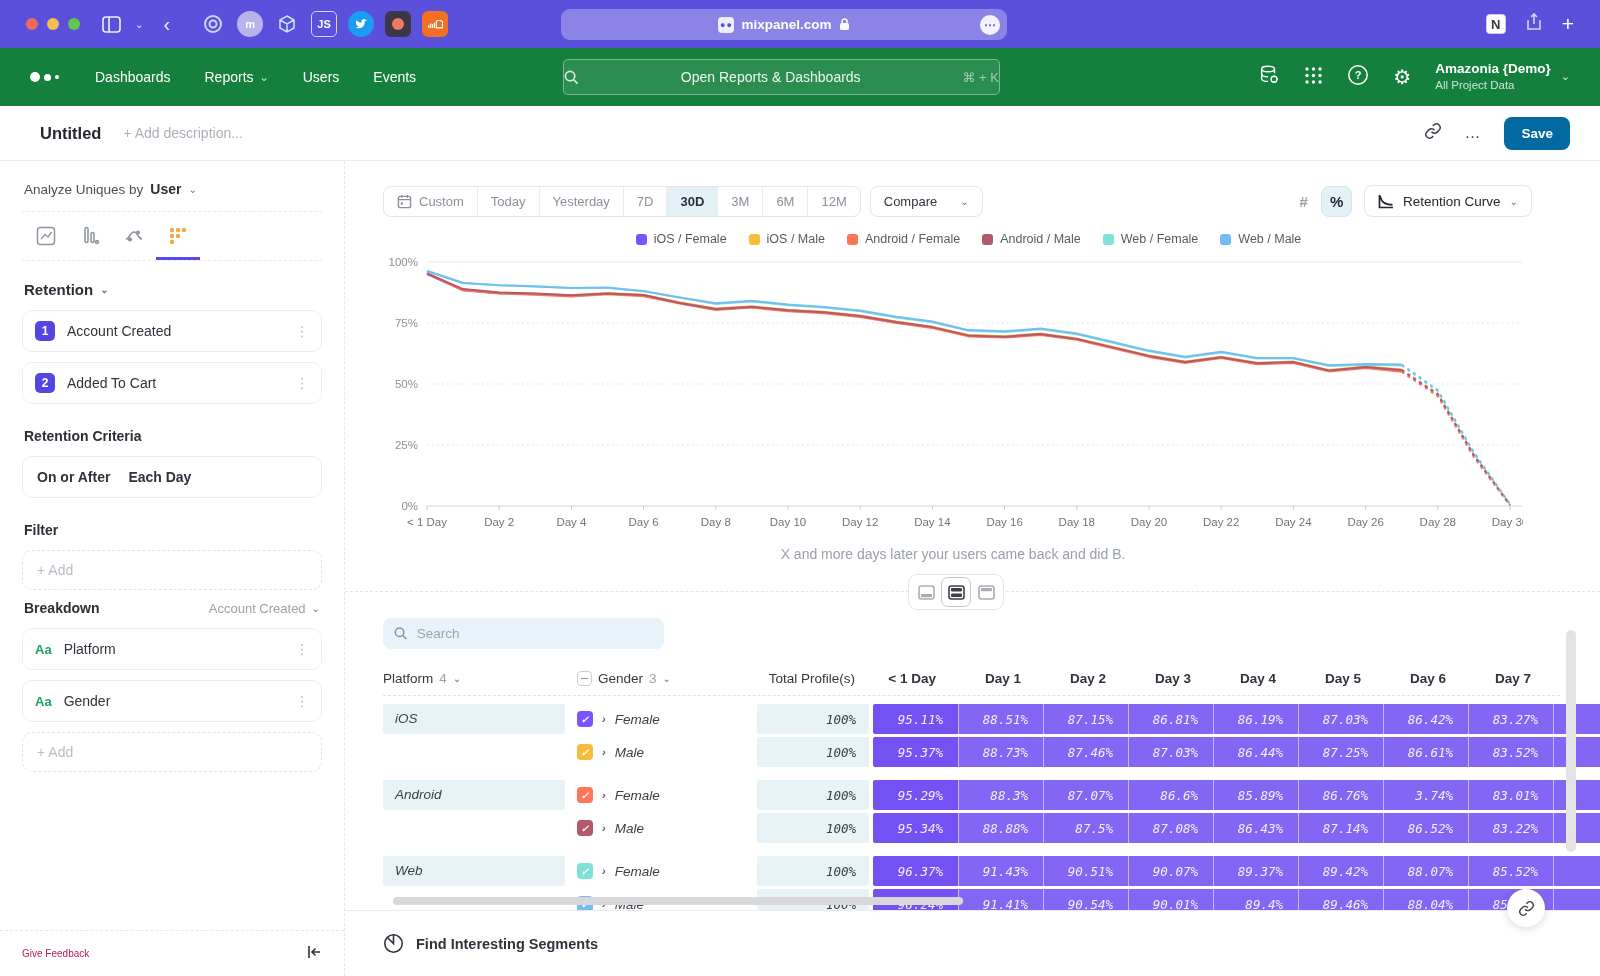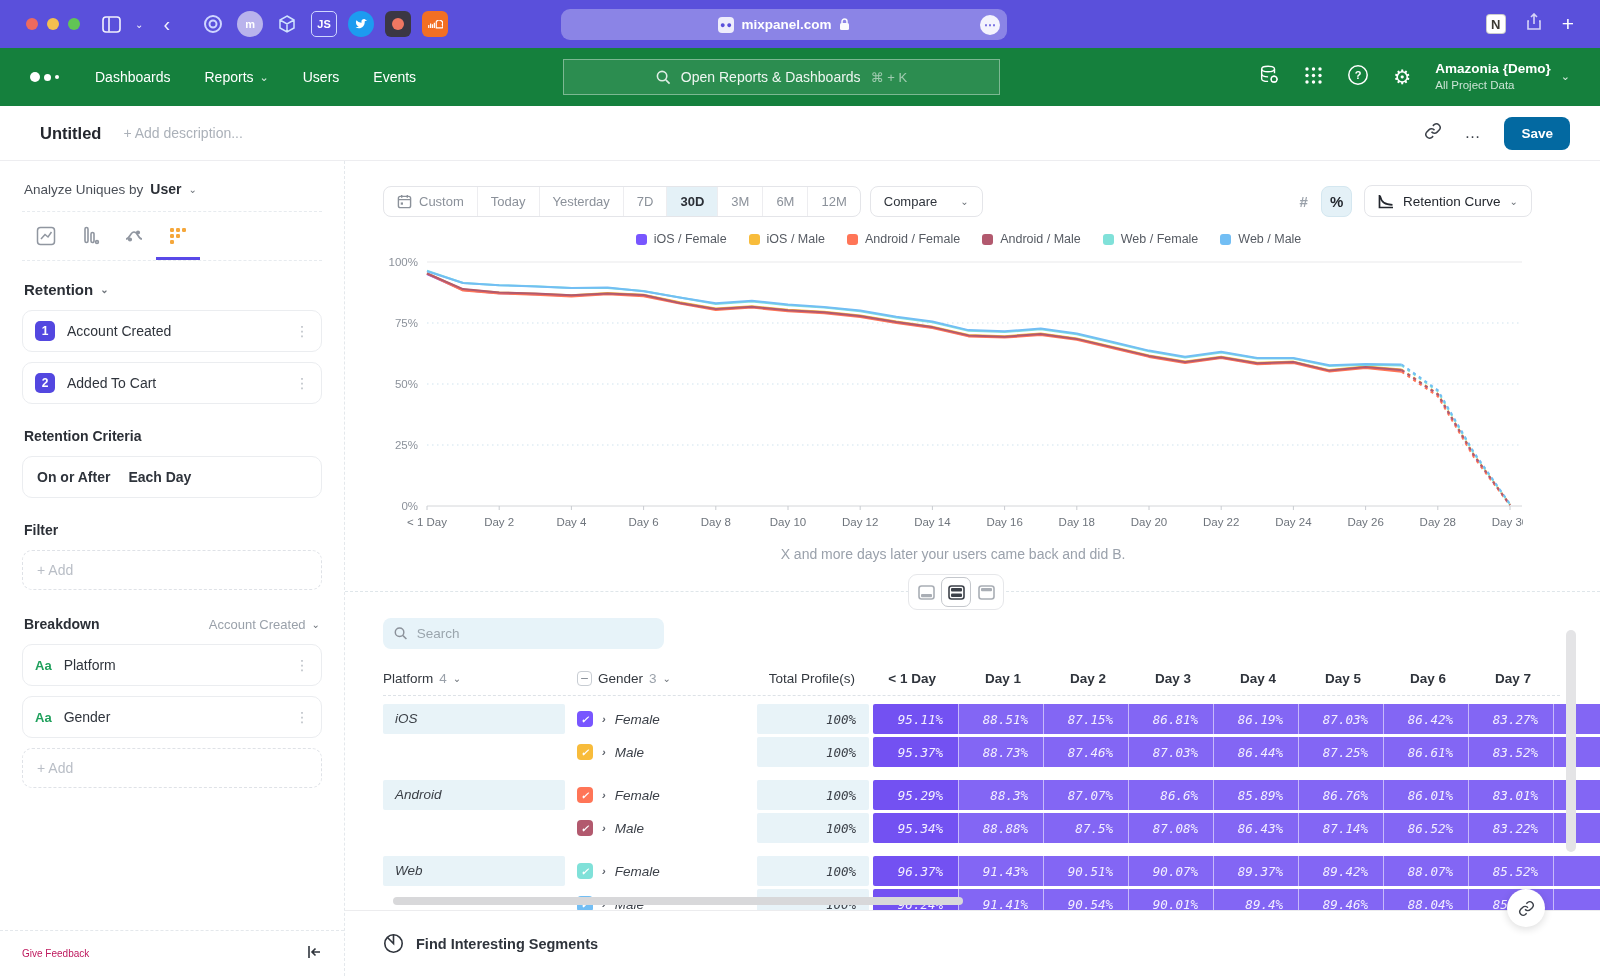--- a/index.html
+++ b/index.html
@@ -22,21 +22,21 @@
   .chrome-right { margin-left:auto; display:flex; align-items:center; gap:20px; }
   .notion-badge { width:20px; height:20px; border-radius:4px; background:#fff; color:#3c3a33; font-weight:700; font-size:13px; display:flex; align-items:center; justify-content:center; border:1px solid rgba(0,0,0,.2);}
 
   
   .nav-bar { height:58px; background:#15803d; display:flex; align-items:center; padding:0 30px; position:relative; flex:none; }
   .logo { display:flex; align-items:center; gap:4px; margin-right:36px; }
   .logo i { background:#fff; border-radius:50%; display:block; }
   .nav-links { display:flex; align-items:center; gap:34px; }
   .nav-link { color:#fff; font-size:14px; font-weight:500; display:flex; align-items:center; gap:6px; cursor:pointer;}
   .nav-chev { font-size:11px; color:rgba(255,255,255,.85); }
-  .nav-search { position:absolute; left:563px; top:11px; width:437px; height:36px; border:1px solid rgba(255,255,255,.38); background:rgba(255,255,255,.10); border-radius:0; display:flex; align-items:center; justify-content:center; gap:10px; color:rgba(255,255,255,.92); font-size:14px; }
+  .nav-search { position:absolute; left:563px; top:11px; width:437px; height:36px; border:1px solid rgba(255,255,255,.38); background:rgba(255,255,255,.10); border-radius:5px; display:flex; align-items:center; justify-content:space-between; gap:10px; color:rgba(255,255,255,.92); font-size:14px; }
   .nav-search .shortcut { color:rgba(255,255,255,.55); font-size:13px; }
   .nav-right { margin-left:auto; display:flex; align-items:center; gap:24px; color:#fff; }
   .acct { text-align:left; line-height:1.25; display:flex; align-items:center; gap:10px;}
   .acct-name { font-size:13.5px; font-weight:700; }
   .acct-scope { font-size:11.5px; color:rgba(255,255,255,.78); font-weight:400;}
 
   
   .report-header { height:55px; display:flex; align-items:center; padding:0 30px 0 40px; border-bottom:1px solid #ededf0; flex:none; background:#fff;}
   .rh-title { font-size:16.5px; font-weight:700; color:#24272e; margin-right:22px;}
   .rh-desc { font-size:14px; color:#abb1b9; }
@@ -326,21 +326,21 @@
           <span>Each Day</span>
         </div>
 
         <div class="sec-head" style="font-size:14px; margin-top:24px;">
           <span>Filter</span>
         </div>
         <div class="add-card">
           <span>+ Add</span>
         </div>
 
-        <div class="sec-head" style="font-size:14px; margin-top:26px;">
+        <div class="sec-head" style="font-size:14px; margin-top:10px;">
           <span>Breakdown</span>
           <span class="right">
             <span>Account Created</span>
             <span class="sb-chev">⌄</span>
           </span>
         </div>
         <div id="breakdown-list">
             <div class="card">
               <span class="aa">Aa</span>
     <span class="card-label">Platform</span>
@@ -603,21 +603,21 @@
       <span class="gen-chev">›</span>
       <span class="gen-label">Female</span>
               </div>
               <div class="tot-cell" style="grid-row: 1;">100%</div>
               <div class="vc c0" style="grid-area: 1 / 6;">95.29%</div>
               <div class="vc" style="grid-area: 1 / 7;">88.3%</div>
               <div class="vc" style="grid-area: 1 / 8;">87.07%</div>
               <div class="vc" style="grid-area: 1 / 9;">86.6%</div>
               <div class="vc" style="grid-area: 1 / 10;">85.89%</div>
               <div class="vc" style="grid-area: 1 / 11;">86.76%</div>
-              <div class="vc" style="grid-area: 1 / 12;">86.01%</div>
+              <div class="vc" style="grid-area: 1 / 12;">3.74%</div>
               <div class="vc" style="grid-area: 1 / 13;">83.01%</div>
               <div class="vc" style="grid-area: 1 / 14;"></div>
               <div class="gen-cell" style="grid-row: 2;">
                 <span class="cbx" style="background:#b2596e">✓</span>
       <span class="gen-chev">›</span>
       <span class="gen-label">Male</span>
               </div>
               <div class="tot-cell" style="grid-row: 2;">100%</div>
               <div class="vc c0" style="grid-area: 2 / 6;">95.34%</div>
               <div class="vc" style="grid-area: 2 / 7;">88.88%</div>

